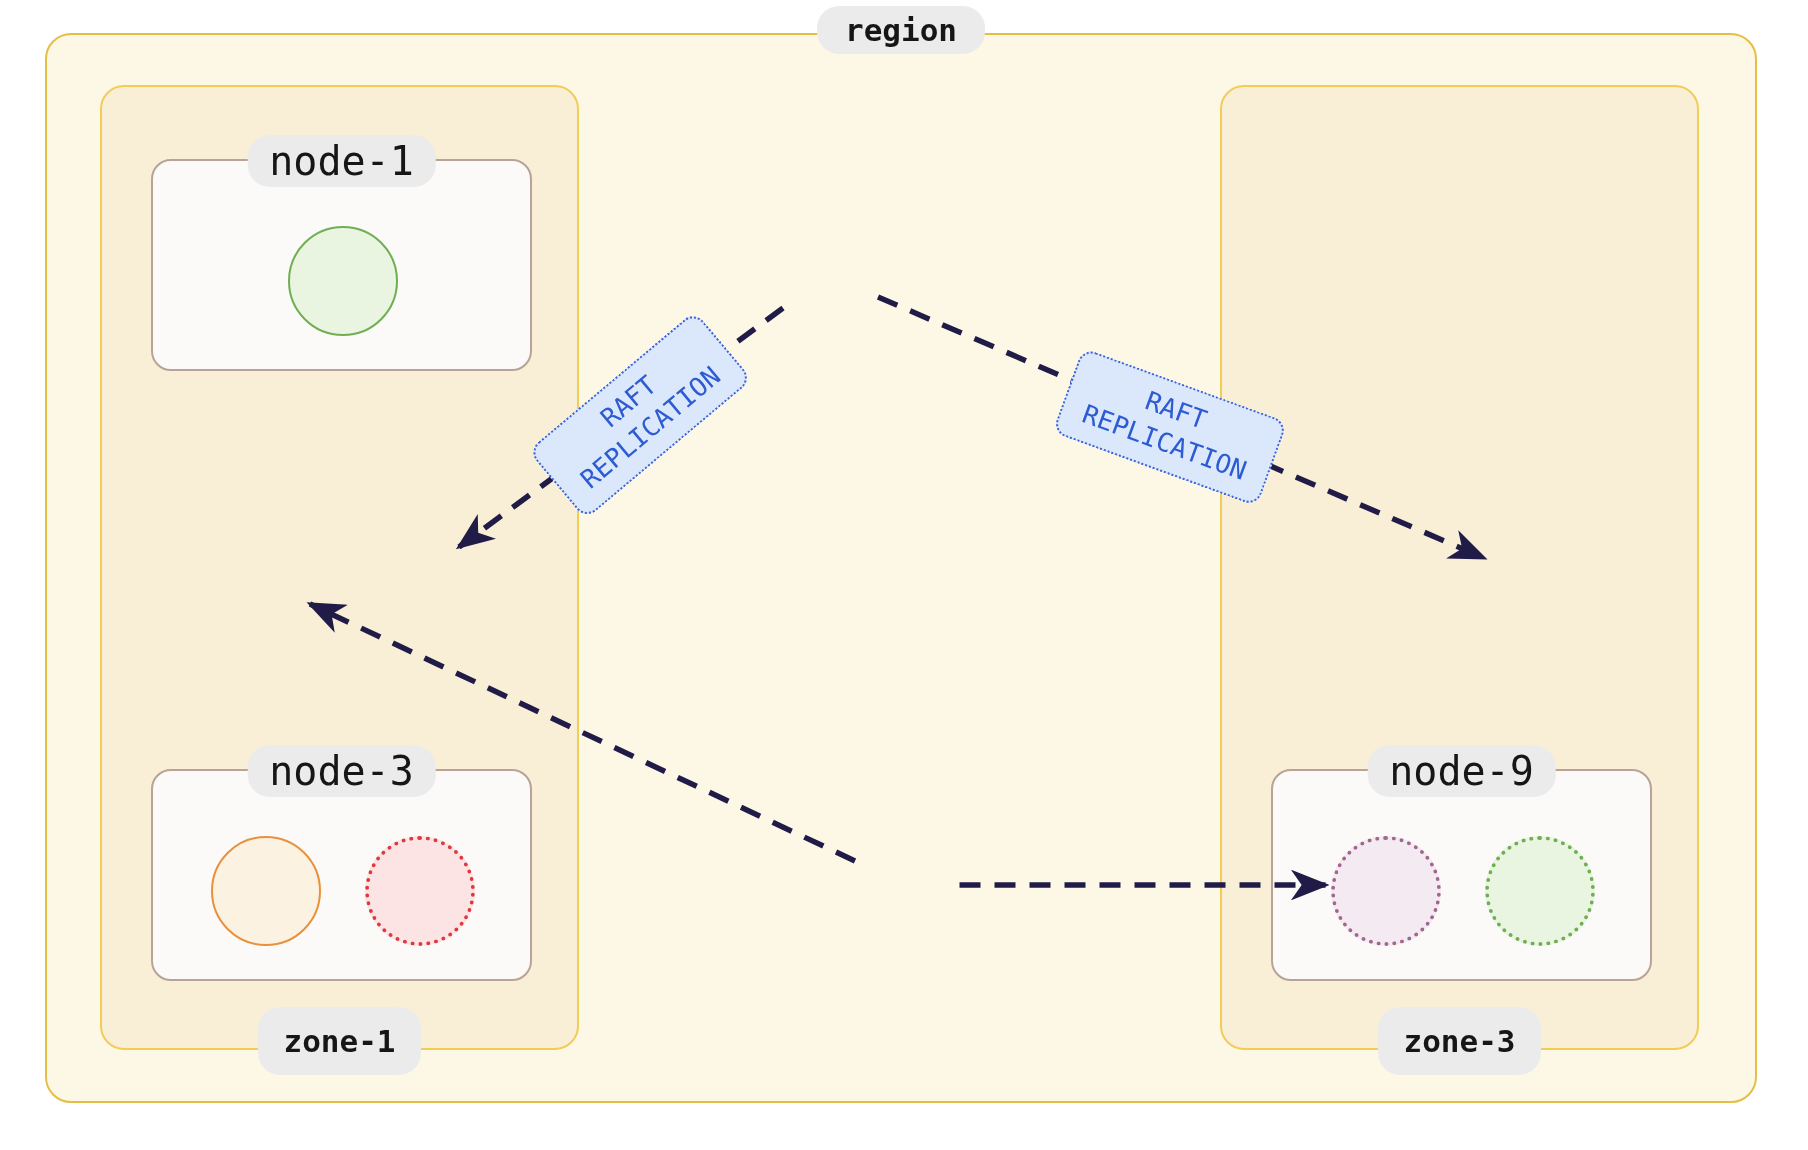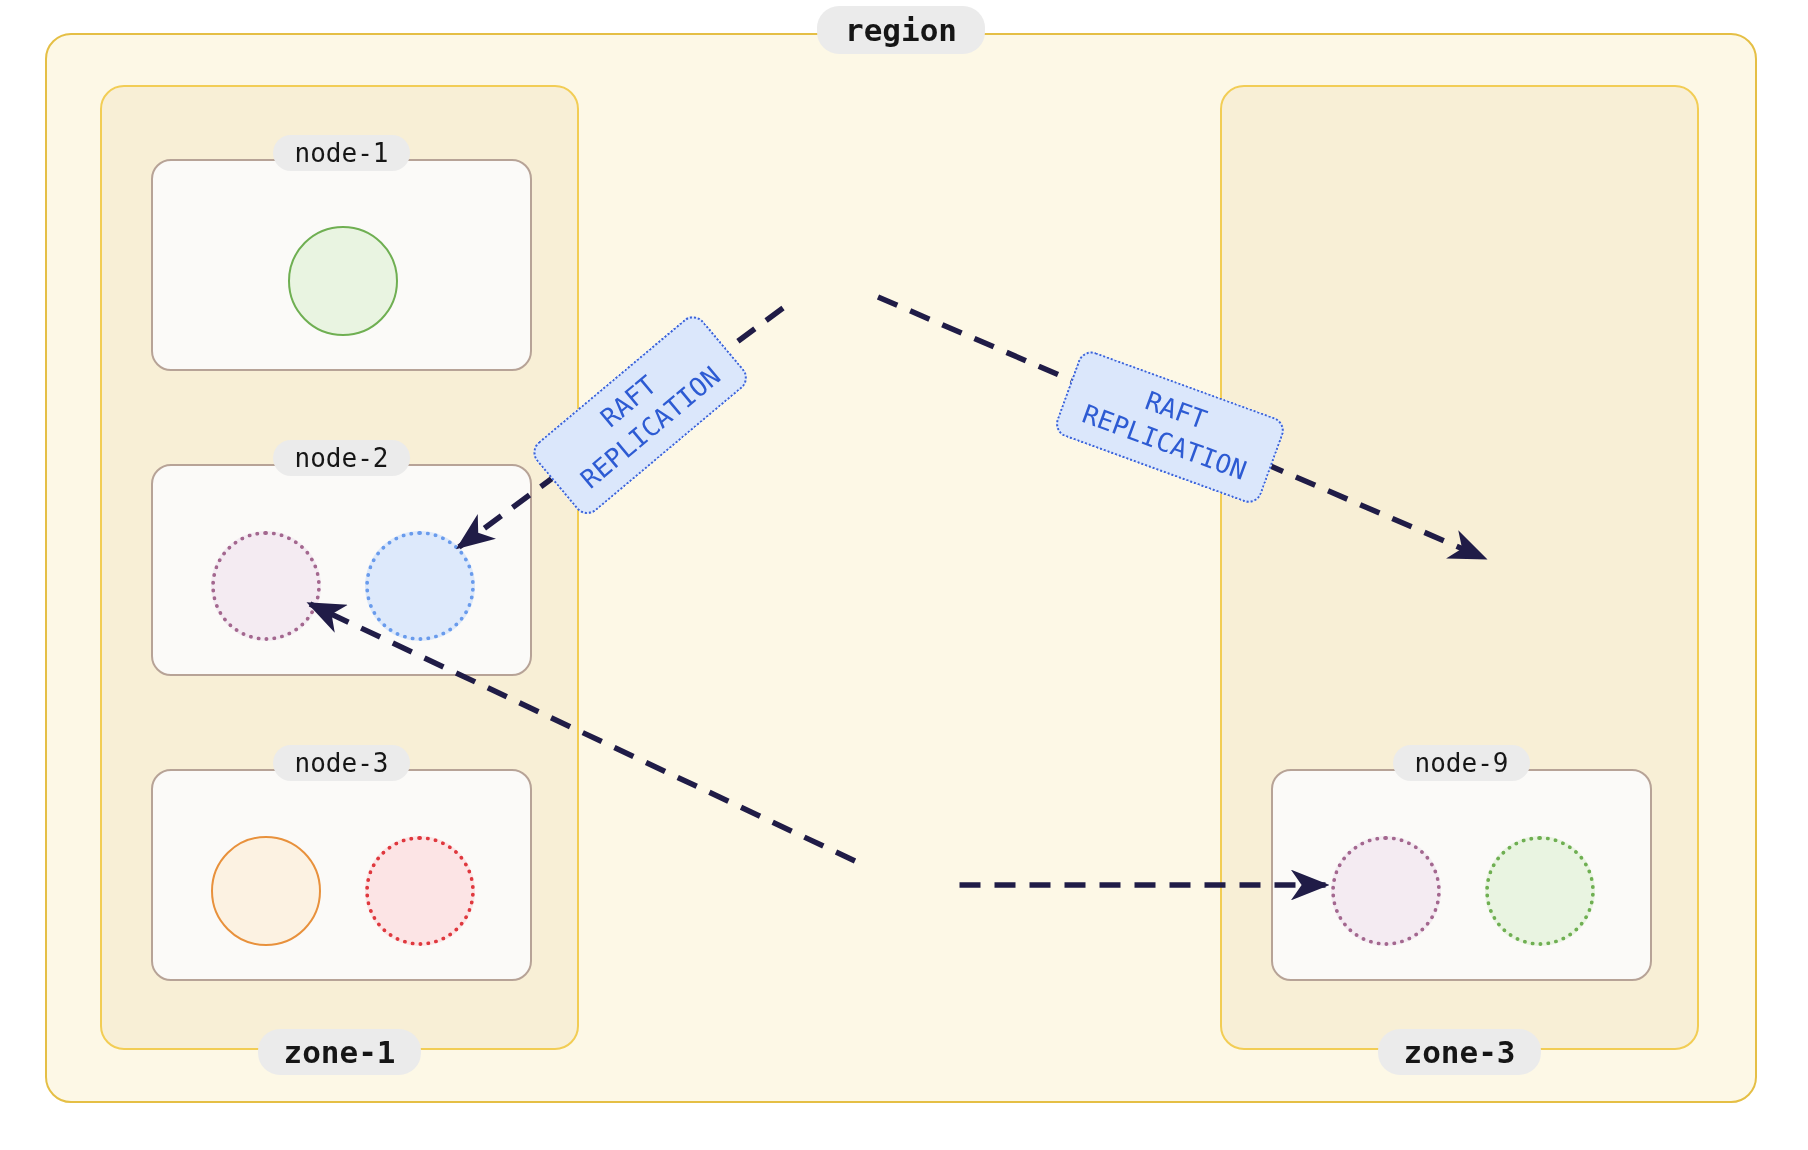--- a/index.html
+++ b/index.html
@@ -26,22 +26,22 @@
     border:2px solid var(--node_border,#b7a397);
     border-radius:20px;box-sizing:border-box;
   }
   .row-1{top:72px}.row-2{top:377px}.row-3{top:682px}
   .pill{
     position:absolute;left:50%;transform:translateX(-50%);
     background:var(--pill_bg,#ebebeb);border-radius:22px;
     color:#161616;white-space:nowrap;z-index:2;
   }
   .region-pill{top:-29px;font-size:31px;font-weight:700;padding:6px 28px;}
-  .zone-pill{bottom:-27px;font-size:31px;font-weight:700;padding:5px 26px;margin-top:24px;}
-  .node-pill{top:-26px;font-size:26px;font-weight:400;padding:3px 22px;}
+  .zone-pill{bottom:-27px;font-size:31px;font-weight:700;padding:16px 26px;margin-top:24px;}
+  .node-pill{top:-26px;font-size:40px;font-weight:400;padding:3px 22px;}
   .replica{
     position:absolute;top:65px;width:110px;height:110px;border-radius:50%;
     box-sizing:border-box;
   }
   .pos-single{left:135px}.pos-left{left:58px}.pos-right{left:212px}
   .overlay{
     position:absolute;left:0;top:0;width:1808px;height:1150px;
     pointer-events:none;z-index:5;color:var(--arrow,#201c47);
   }
   .raft-label{
@@ -59,25 +59,20 @@
 
 <div class="canvas">
 
   <div class="region">
     <div class="pill region-pill">region</div>
 
     <div class="zone zone-1">
       <div class="node-card row-1">
         <div class="pill node-pill">node-1</div>
         <span class="replica pos-single" style="background: rgb(233, 244, 225); border: 2.5px solid rgb(111, 175, 82);"></span>
-      </div>
-      <div class="node-card row-2">
-        <div class="pill node-pill">node-2</div>
-        <span class="replica pos-left" style="background: rgb(244, 235, 242); border: 4px dotted rgb(163, 103, 143);"></span>
-        <span class="replica pos-right" style="background: rgb(221, 233, 251); border: 4px dotted rgb(105, 155, 236);"></span>
       </div>
       <div class="node-card row-3">
         <div class="pill node-pill">node-3</div>
         <span class="replica pos-left" style="background: rgb(252, 242, 226); border: 2.5px solid rgb(232, 145, 60);"></span>
         <span class="replica pos-right" style="background: rgb(252, 228, 229); border: 4px dotted rgb(223, 56, 62);"></span>
       </div>
       <div class="pill zone-pill">zone-1</div>
     </div>
 
 

